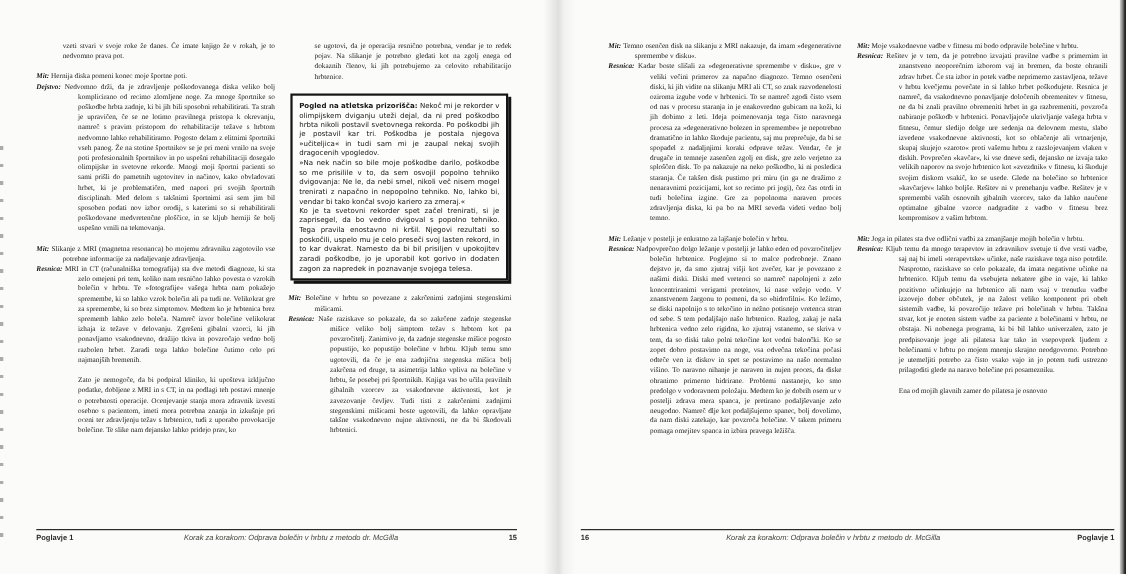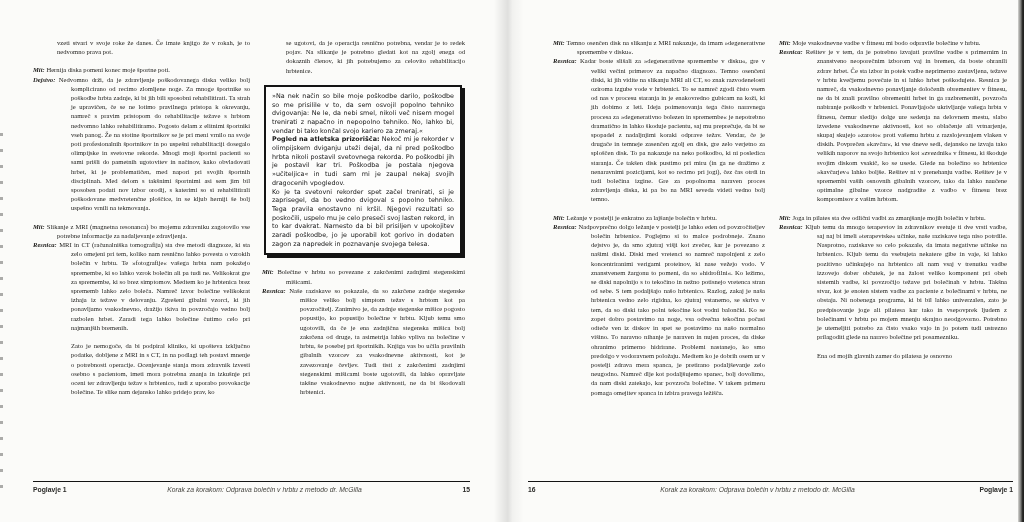--- a/index.html
+++ b/index.html
@@ -46,22 +46,22 @@
       <div class="para p-plain">vzeti stvari v svoje roke že danes. Če imate knjigo že v rokah, je to nedvomno prava pot.</div>
       <div class="para p-mit"><span class="label">Mit: </span>Hernija diska pomeni konec moje športne poti.</div>
       <div class="para p-res"><span class="label">Dejstvo: </span>Nedvomno drži, da je zdravljenje poškodovanega diska veliko bolj komplicirano od recimo zlomljene noge. Za mnoge športnike so poškodbe hrbta zadnje, ki bi jih bili sposobni rehabilitirati. Ta strah je upravičen, če se ne lotimo pravilnega pristopa k okrevanju, namreč s pravim pristopom do rehabilitacije težave s hrbtom nedvomno lahko rehabilitiramo. Pogosto delam z elitnimi športniki vseh panog. Že na stotine športnikov se je pri meni vrnilo na svoje poti profesionalnih športnikov in po uspešni rehabilitaciji dosegalo olimpijske in svetovne rekorde. Mnogi moji športni pacienti so sami prišli do pametnih ugotovitev in načinov, kako obvladovati hrbet, ki je problematičen, med napori pri svojih športnih disciplinah. Med delom s takšnimi športnimi asi sem jim bil sposoben podati nov izbor orodij, s katerimi so si rehabilitirali poškodovane medvretenčne ploščice, in se kljub herniji še bolj uspešno vrnili na tekmovanja.</div>
       <div class="para p-mit"><span class="label">Mit: </span>Slikanje z MRI (magnetna resonanca) bo mojemu zdravniku zagotovilo vse potrebne informacije za nadaljevanje zdravljenja.</div>
       <div class="para p-res"><span class="label">Resnica: </span>MRI in CT (računalniška tomografija) sta dve metodi diagnoze, ki sta zelo omejeni pri tem, koliko nam resnično lahko povesta o vzrokih bolečin v hrbtu. Te »fotografije« vašega hrbta nam pokažejo spremembe, ki so lahko vzrok bolečin ali pa tudi ne. Velikokrat gre za spremembe, ki so brez simptomov. Medtem ko je hrbtenica brez sprememb lahko zelo boleča. Namreč izvor bolečine velikokrat izhaja iz težave v delovanju. Zgrešeni gibalni vzorci, ki jih ponavljamo vsakodnevno, dražijo tkiva in povzročajo vedno bolj razbolen hrbet. Zaradi tega lahko bolečine čutimo celo pri najmanjših bremenih.</div>
       <div class="para p-cont">Zato je nemogoče, da bi podpiral kliniko, ki upošteva izključno podatke, dobljene z MRI in s CT, in na podlagi teh postavi mnenje o potrebnosti operacije. Ocenjevanje stanja mora zdravnik izvesti osebno s pacientom, imeti mora potrebna znanja in izkušnje pri oceni ter zdravljenju težav s hrbtenico, tudi z uporabo provokacije bolečine. Te slike nam dejansko lahko pridejo prav, ko</div>
     </div>
   <div class="col" id="c2">
       <div class="para p-plain">se ugotovi, da je operacija resnično potrebna, vendar je to redek pojav. Na slikanje je potrebno gledati kot na zgolj enega od dokaznih členov, ki jih potrebujemo za celovito rehabilitacijo hrbtenice.</div>
       <div class="callout">
+        <div class="callout-p"><span class="callout-title">Pogled na atletska prizorišča: </span>Nekoč mi je rekorder v olimpijskem dviganju uteži dejal, da ni pred poškodbo hrbta nikoli postavil svetovnega rekorda. Po poškodbi jih je postavil kar tri. Poškodba je postala njegova »učiteljica« in tudi sam mi je zaupal nekaj svojih dragocenih vpogledov.</div>
         <div class="callout-p">»Na nek način so bile moje poškodbe darilo, poškodbe so me prisilile v to, da sem osvojil popolno tehniko dvigovanja: Ne le, da nebi smel, nikoli več nisem mogel trenirati z napačno in nepopolno tehniko. No, lahko bi, vendar bi tako končal svojo kariero za zmeraj.«</div>
-        <div class="callout-p"><span class="callout-title">Pogled na atletska prizorišča: </span>Nekoč mi je rekorder v olimpijskem dviganju uteži dejal, da ni pred poškodbo hrbta nikoli postavil svetovnega rekorda. Po poškodbi jih je postavil kar tri. Poškodba je postala njegova »učiteljica« in tudi sam mi je zaupal nekaj svojih dragocenih vpogledov.</div>
         <div class="callout-p">Ko je ta svetovni rekorder spet začel trenirati, si je zaprisegel, da bo vedno dvigoval s popolno tehniko. Tega pravila enostavno ni kršil. Njegovi rezultati so poskočili, uspelo mu je celo preseči svoj lasten rekord, in to kar dvakrat. Namesto da bi bil prisiljen v upokojitev zaradi poškodbe, jo je uporabil kot gorivo in dodaten zagon za napredek in poznavanje svojega telesa.</div>
       </div>
       <div class="para p-mit"><span class="label">Mit: </span>Bolečine v hrbtu so povezane z zakrčenimi zadnjimi stegenskimi mišicami.</div>
       <div class="para p-res"><span class="label">Resnica: </span>Naše raziskave so pokazale, da so zakrčene zadnje stegenske mišice veliko bolj simptom težav s hrbtom kot pa povzročitelj. Zanimivo je, da zadnje stegenske mišice pogosto popustijo, ko popustijo bolečine v hrbtu. Kljub temu smo ugotovili, da če je ena zadnjična stegenska mišica bolj zakrčena od druge, ta asimetrija lahko vpliva na bolečine v hrbtu, še posebej pri športnikih. Knjiga vas bo učila pravilnih gibalnih vzorcev za vsakodnevne aktivnosti, kot je zavezovanje čevljev. Tudi tisti z zakrčenimi zadnjimi stegenskimi mišicami boste ugotovili, da lahko opravljate takšne vsakodnevno nujne aktivnosti, ne da bi škodovali hrbtenici.</div>
     </div>
   <div class="col" id="c3">
       <div class="para p-mit"><span class="label">Mit: </span>Temno osenčen disk na slikanju z MRI nakazuje, da imam »degenerativne spremembe v disku«.</div>
       <div class="para p-res"><span class="label">Resnica: </span>Kadar boste slišali za »degenerativne spremembe v disku«, gre v veliki večini primerov za napačno diagnozo. Temno osenčeni diski, ki jih vidite na slikanju MRI ali CT, so znak razvodenelosti oziroma izgube vode v hrbtenici. To se namreč zgodi čisto vsem od nas v procesu staranja in je enakovredno gubicam na koži, ki jih dobimo z leti. Ideja poimenovanja tega čisto naravnega procesa za »degenerativno bolezen in spremembe« je nepotrebno dramatično in lahko škoduje pacientu, saj mu preprečuje, da bi se spopadel z nadaljnjimi koraki odprave težav. Vendar, če je drugače in temneje zasenčen zgolj en disk, gre zelo verjetno za sploščen disk. To pa nakazuje na neko poškodbo, ki ni posledica staranja. Če takšen disk pustimo pri miru (in ga ne dražimo z nenaravnimi pozicijami, kot so recimo pri jogi), čez čas otrdi in tudi bolečina izgine. Gre za popolnoma naraven proces zdravljenja diska, ki pa bo na MRI seveda videti vedno bolj temno.</div>
       <div class="para p-mit"><span class="label">Mit: </span>Ležanje v postelji je enkratno za lajšanje bolečin v hrbtu.</div>
       <div class="para p-res"><span class="label">Resnica: </span>Nadpovprečno dolgo ležanje v postelji je lahko eden od povzročiteljev bolečin hrbtenice. Poglejmo si to malce podrobneje. Znano dejstvo je, da smo zjutraj višji kot zvečer, kar je povezano z našimi diski. Diski med vretenci so namreč napolnjeni z zelo koncentriranimi verigami proteinov, ki nase vežejo vodo. V znanstvenem žargonu to pomeni, da so »hidrofilni«. Ko ležimo, se diski napolnijo s to tekočino in nežno potisnejo vretenca stran od sebe. S tem podaljšajo našo hrbtenico. Razlog, zakaj je naša hrbtenica vedno zelo rigidna, ko zjutraj vstanemo, se skriva v tem, da so diski tako polni tekočine kot vodni balončki. Ko se zopet dobro postavimo na noge, vsa odvečna tekočina počasi odteče ven iz diskov in spet se postavimo na našo normalno višino. To naravno nihanje je naraven in nujen proces, da diske ohranimo primerno hidrirane. Problemi nastanejo, ko smo predolgo v vodoravnem položaju. Medtem ko je dobrih osem ur v postelji zdrava mera spanca, je pretirano podaljševanje zelo neugodno. Namreč dlje kot podaljšujemo spanec, bolj dovolimo, da nam diski zatekajo, kar povzroča bolečine. V takem primeru pomaga omejitev spanca in izbira pravega ležišča.</div>

